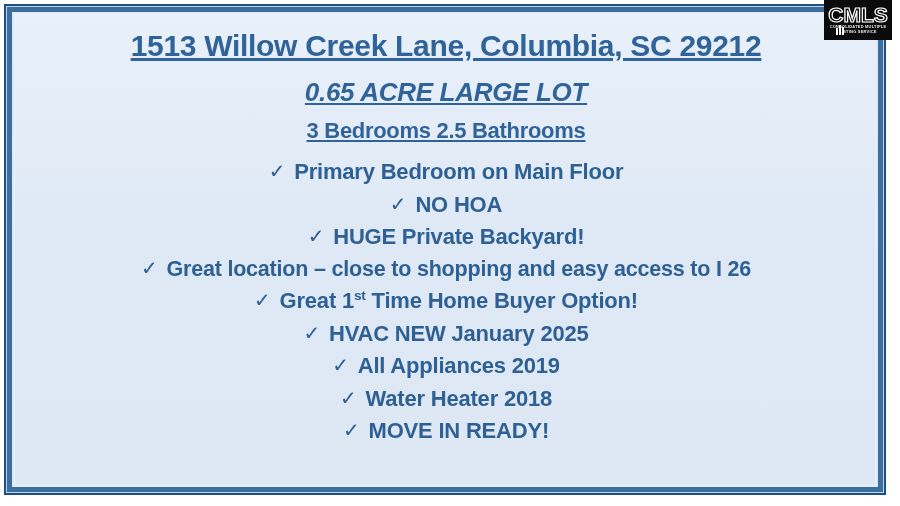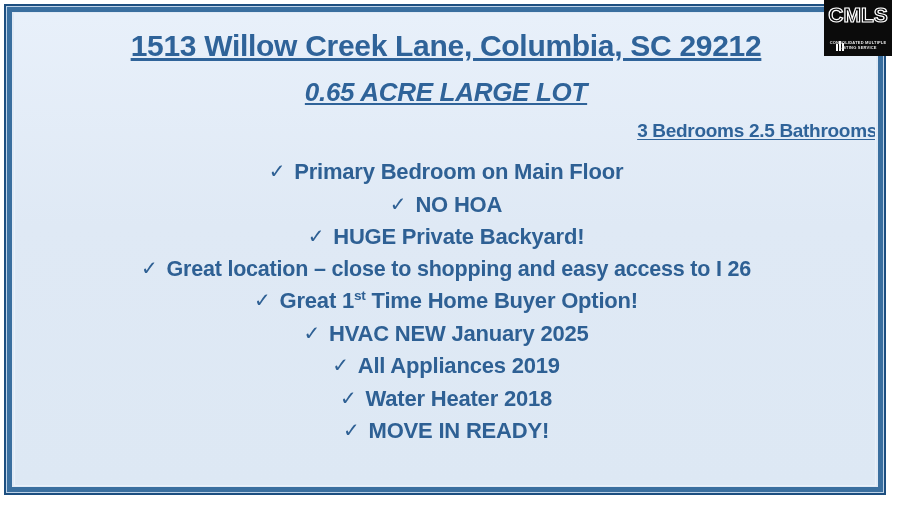--- a/index.html
+++ b/index.html
@@ -91,24 +91,23 @@
     margin-top: 10px;
     line-height: 38px;
   }
   .line-lot {
     font-size: 26px;
     font-style: italic;
     line-height: 36px;
     margin-top: 9px;
   }
   .line-beds {
-    font-size: 19px;
+    font-size: 22px;
     line-height: 38px;
     margin-top: 2px;
-    text-align: right;
   }
 
   .bullets {
     margin-top: 6px;
   }
 
   .bullet {
     font-size: 22px;
     font-weight: bold;
     line-height: 31.5px;
@@ -133,21 +132,21 @@
   .bullet-wide {
     font-size: 21.5px;
   }
 
   
   .logo {
     position: absolute;
     right: 8px;
     top: 0px;
     width: 68px;
-    height: 56px;
+    height: 40px;
     background: #0b0b0b;
     z-index: 20;
     overflow: hidden;
     margin-left: 40px;
   }
   .logo-text {
     position: absolute;
     left: 0;
     right: 0;
     top: 3px;

